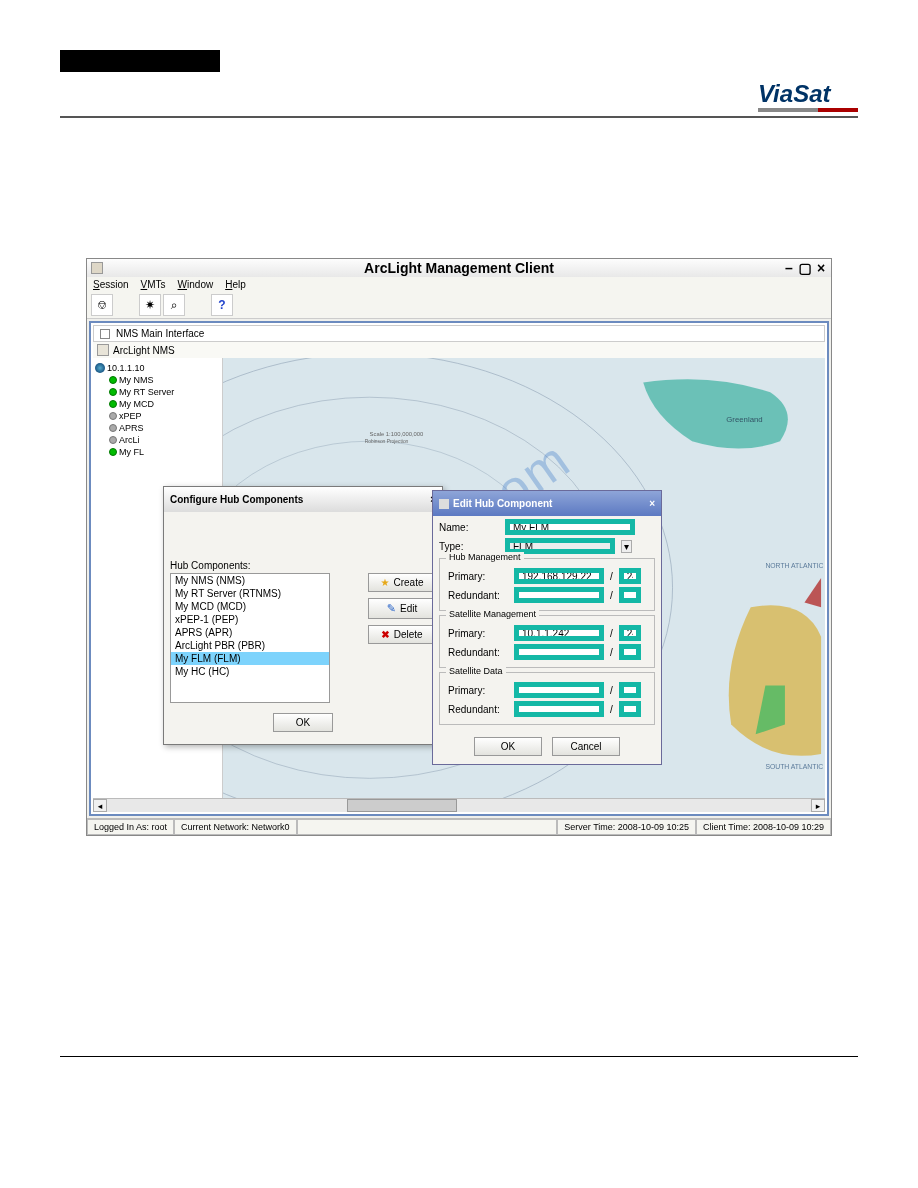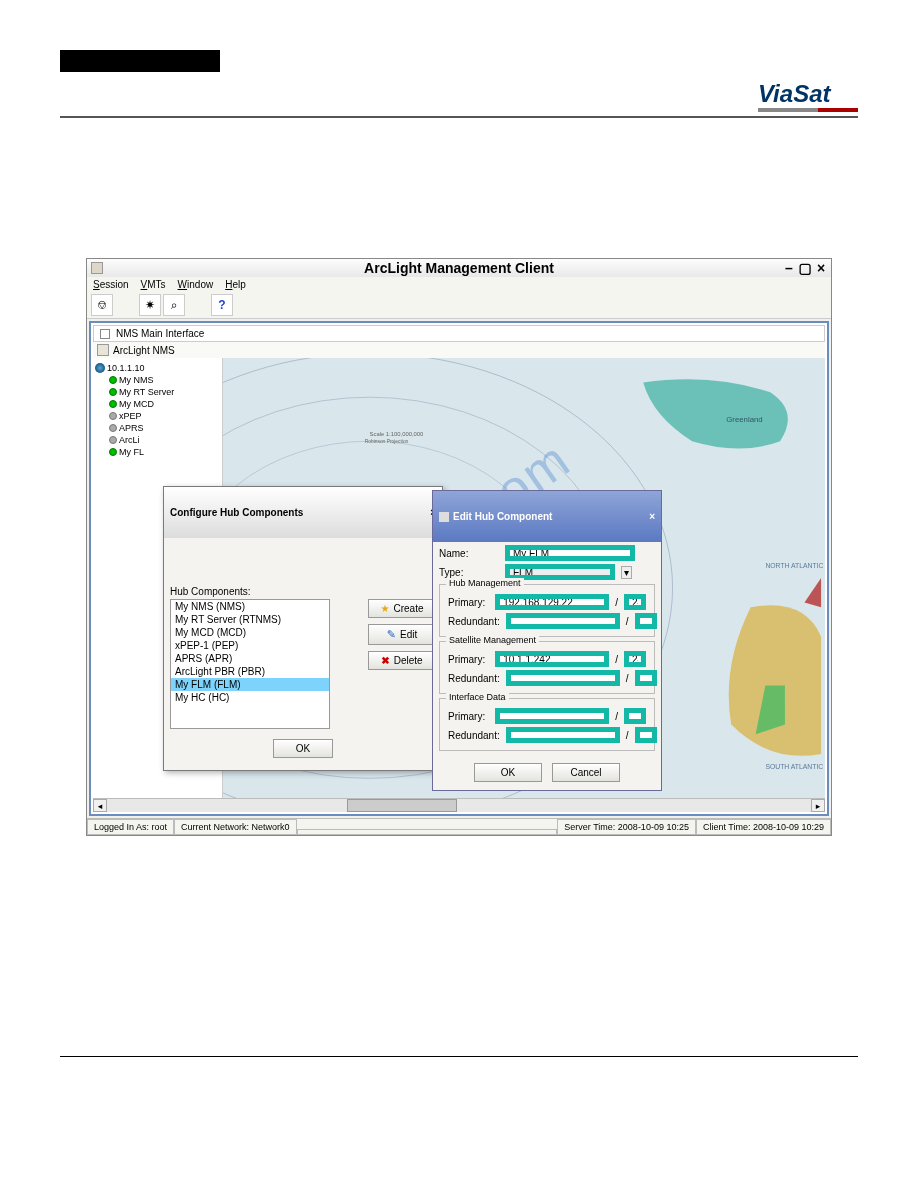--- a/index.html
+++ b/index.html
@@ -45,21 +45,21 @@
 .earth { width: 10px; height: 10px; background: radial-gradient(#5ac, #036); border-radius: 50%; }
 
 .map-area { flex: 1; position: relative; overflow: hidden; background: #d9e6ec; }
 .map-svg { width: 100%; height: 100%; }
 
 
 .dlg-config {
   position: absolute; left: 70px; top: 128px; width: 280px;
   background: #f4f3ef; border: 1px solid #7a7a7a; box-shadow: 2px 2px 6px rgba(0,0,0,0.3);
 }
-.dlg-title { background: linear-gradient(#fff, #dcdcdc); padding: 20px 6px; font-size: 10px; font-weight: bold; display: flex; justify-content: space-between; align-items: center; }
+.dlg-title { background: linear-gradient(#fff, #dcdcdc); padding: 7px 6px; font-size: 10px; font-weight: bold; display: flex; justify-content: space-between; align-items: center; }
 .dlg-title .x { font-weight: bold; cursor: pointer; }
 .dlg-body { padding: 6px; font-size: 10px; margin-top: 42px; }
 .dlg-body .lbl { display: block; margin-bottom: 2px; }
 .hub-list { background: #fff; border: 1px solid #999; width: 160px; height: 130px; overflow: auto; float: left; }
 .hub-list div { padding: 1px 4px; }
 .hub-list div.selected { background: #7dd3fc; }
 .dlg-btns { float: right; display: flex; flex-direction: column; gap: 6px; }
 .btn { border: 1px solid #999; background: linear-gradient(#fff, #e3e3de); padding: 3px 8px; font-size: 10px; display: flex; align-items: center; gap: 4px; min-width: 68px; justify-content: center; cursor: pointer; }
 .dlg-footer { clear: both; text-align: center; padding: 10px 0 6px; }
 .star { color: #e6a817; }
@@ -68,28 +68,28 @@
 
 
 .dlg-edit {
   position: absolute; left: 339px; top: 132px; width: 230px;
   background: #f4f3ef; border: 1px solid #6a6a9a;
 }
 .dlg-edit .dlg-title { background: linear-gradient(#8ea5d8, #5c79c2); color: #fff; gap: 14px; }
 .form-row { display: flex; align-items: center; gap: 6px; margin: 3px 6px; font-size: 10px; }
 .form-row label { width: 60px; }
 .inp { border: 5px solid #14b8a6; background: #fff; height: 16px; padding: 0 3px; font-size: 10px; }
-.inp.med { width: 114px; }
+.inp.med { width: 90px; }
 .inp.sm { width: 22px; }
 .inp.sel { width: 110px; background: #eee; }
 .group { border: 1px solid #bbb; margin: 4px 6px; padding: 6px 2px 4px; position: relative; }
 .group .glabel { position: absolute; top: -7px; left: 6px; background: #f4f3ef; padding: 0 3px; font-size: 9px; }
 .dlg-edit .dlg-footer { display: flex; justify-content: center; gap: 10px; padding: 8px; }
 
-.statusbar { display: flex; border-top: 1px solid #bbb; font-size: 9px; background: #f5f5f0; align-items: flex-end; }
+.statusbar { display: flex; border-top: 1px solid #bbb; font-size: 9px; background: #f5f5f0; }
 .statusbar div { border: 1px solid #bbb; padding: 2px 6px; }
 .statusbar .fill { flex: 1; }
 
 .scrollbar-h { height: 14px; background: #e8e8e8; border-top: 1px solid #bbb; display: flex; }
 .scrollbar-h .arrow { width: 14px; border: 1px solid #aaa; background: #f0f0f0; text-align: center; font-size: 9px; line-height: 12px; }
 .scrollbar-h .track { flex: 1; }
 .scrollbar-h .thumb { width: 110px; background: #ccc; height: 100%; margin-left: 240px; border: 1px solid #999; }
 
 .watermark {
   position: absolute; left: 40%; top: 50%; transform: translate(-50%, -50%) rotate(-35deg);
@@ -289,21 +289,21 @@
             </div>
             <div class="form-row">
               <label>Redundant:</label>
               <input class="inp med" value="" style="">
               <span>/</span>
               <input class="inp sm" value="" style="">
             </div>
           </div>
 
           <div class="group">
-            <div class="glabel">Interface Data</div>
+            <div class="glabel">Satellite Data</div>
             <div class="form-row">
               <label>Primary:</label>
               <input class="inp med" value="" style="">
               <span>/</span>
               <input class="inp sm" value="" style="">
             </div>
             <div class="form-row">
               <label>Redundant:</label>
               <input class="inp med" value="" style="">
               <span>/</span>

